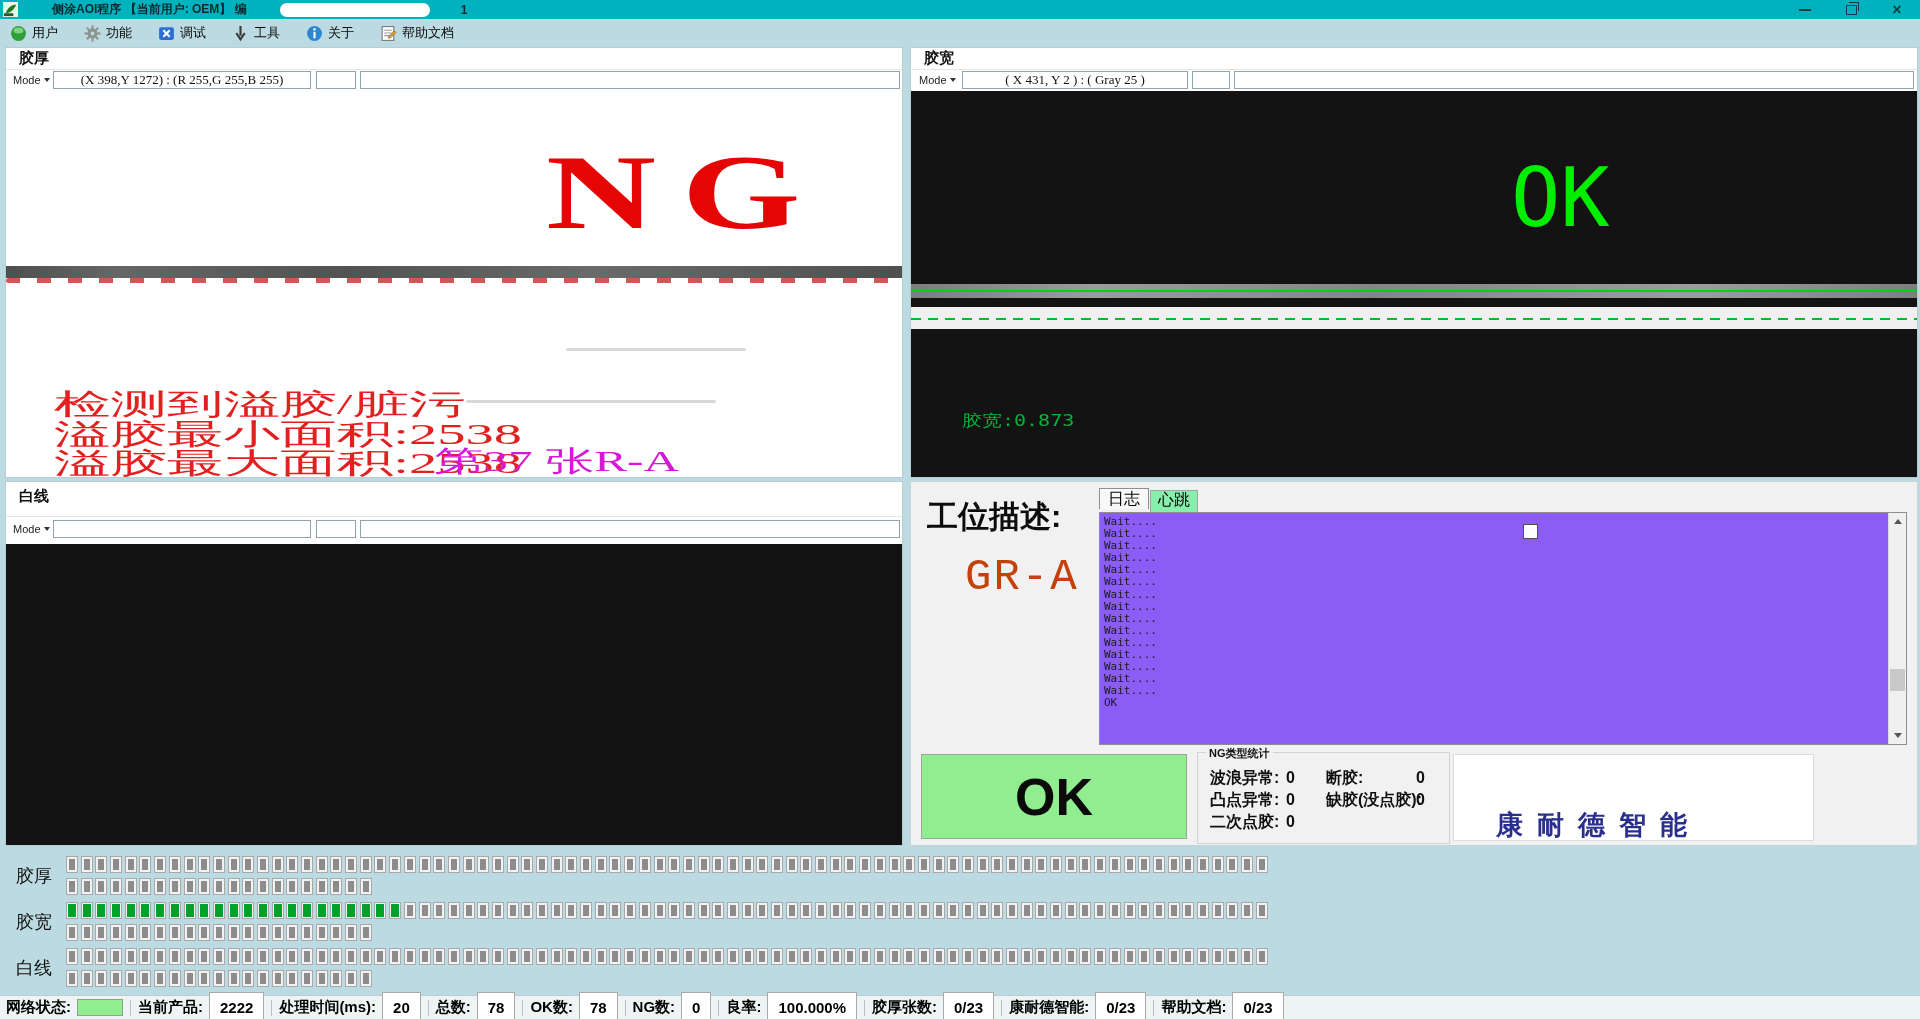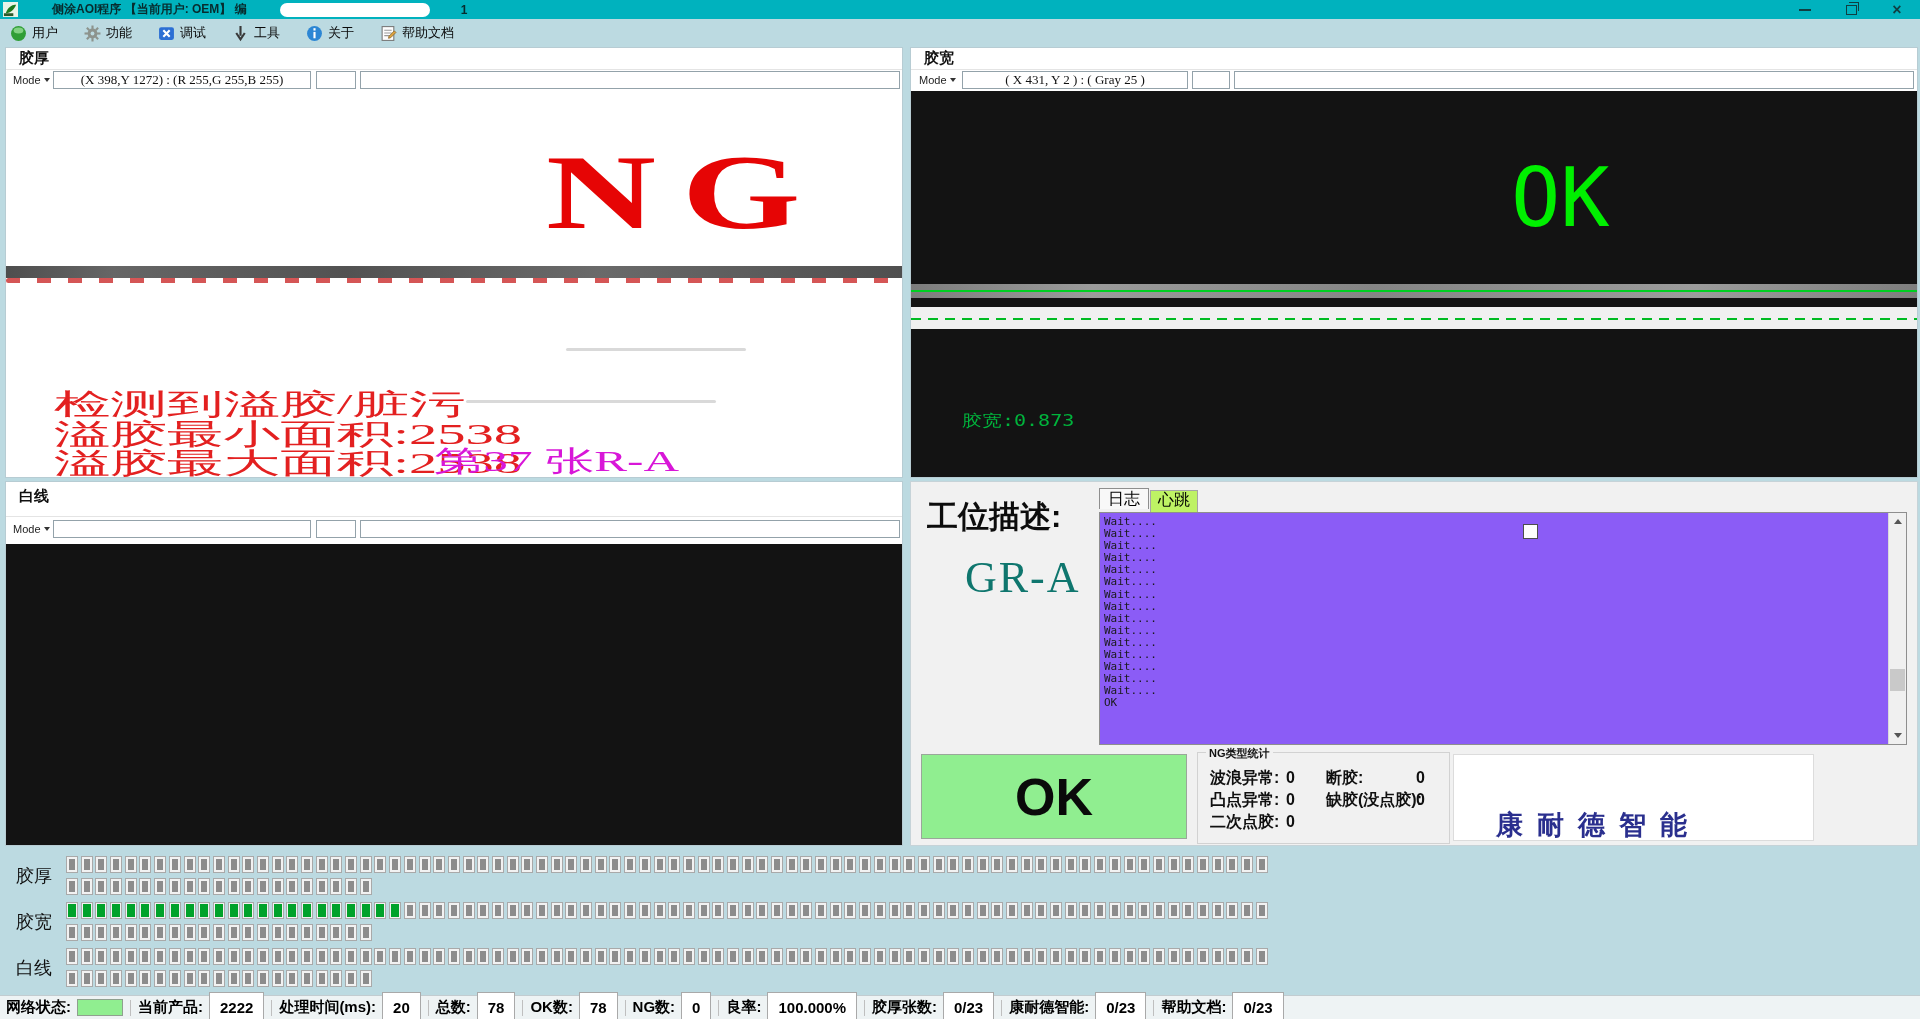--- a/index.html
+++ b/index.html
@@ -63,25 +63,25 @@
                background:linear-gradient(90deg,#7d7d7d,#9b9b9b 18%,#858585 46%,#9c9c9c 78%,#7e7e7e);}
   #gw-greenline{position:absolute;left:0;top:199px;width:100%;height:2px;background:#00cf22;}
   #gw-whiteband{position:absolute;left:0;top:216px;width:100%;height:22px;background:#f0f0f0;}
   #gw-dashline{position:absolute;left:0;top:227px;width:100%;height:2px;
                background:repeating-linear-gradient(90deg,#00bb22 0 10px,transparent 10px 17px);}
   #gw-measure{position:absolute;left:51px;top:320px;font-family:"DejaVu Sans Mono",monospace;font-size:16px;color:#00b43c;
               transform:scaleX(1.25);transform-origin:left top;}
 
   
   #station-label{position:absolute;left:16px;top:14px;font-size:31px;font-weight:600;color:#0c0c0c;}
-  #station-value{position:absolute;left:54px;top:70px;font-family:Liberation Serif, serif;font-size:44px;color:#0f766e;letter-spacing:2px;}
+  #station-value{position:absolute;left:54px;top:70px;font-family:Liberation Mono, monospace;font-size:44px;color:#c2410c;letter-spacing:2px;}
 
   .tab{position:absolute;box-sizing:border-box;font-size:16px;text-align:center;cursor:default;}
   #tab-log{left:188px;top:6px;width:50px;height:21px;line-height:20px;background:#f8f8f8;border:1px solid #8e8e8e;border-bottom:none;z-index:3;}
-  #tab-heartbeat{left:239px;top:8px;width:48px;height:35px;line-height:18px;background:#bef264;border:1px solid #a5a5a5;border-bottom:none;z-index:1;}
+  #tab-heartbeat{left:239px;top:8px;width:48px;height:35px;line-height:18px;background:#86efac;border:1px solid #a5a5a5;border-bottom:none;z-index:1;}
   #log-box{position:absolute;left:188px;top:30px;width:808px;height:233px;background:#8b5cf6;border:1px solid #8e8e8e;box-sizing:border-box;z-index:2;overflow:hidden;}
   #log-content{position:absolute;left:4px;top:3px;right:22px;bottom:2px;font-family:"DejaVu Sans Mono",monospace;font-size:11px;line-height:12.1px;color:#1a1a1a;overflow:hidden;}
   #log-checkbox{position:absolute;left:612px;top:42px;width:13px;height:13px;background:#fdfdfd;border:1px solid #4d4d4d;z-index:4;}
   #log-scrollbar{position:absolute;right:0;top:0;width:17px;height:100%;background:#f0f0f0;border-left:1px solid #dadada;}
   .sb-arrow{position:absolute;left:0;width:17px;height:17px;display:flex;align-items:center;justify-content:center;}
   .tri-up{width:0;height:0;border-left:4px solid transparent;border-right:4px solid transparent;border-bottom:5px solid #555;}
   .tri-down{width:0;height:0;border-left:4px solid transparent;border-right:4px solid transparent;border-top:5px solid #555;}
   #log-thumb{position:absolute;left:1px;top:156px;width:15px;height:22px;background:#c9c9c9;}
 
   #result-button{position:absolute;left:10px;top:272px;width:266px;height:85px;background:#90ee90;border:1px solid #9aa79a;

